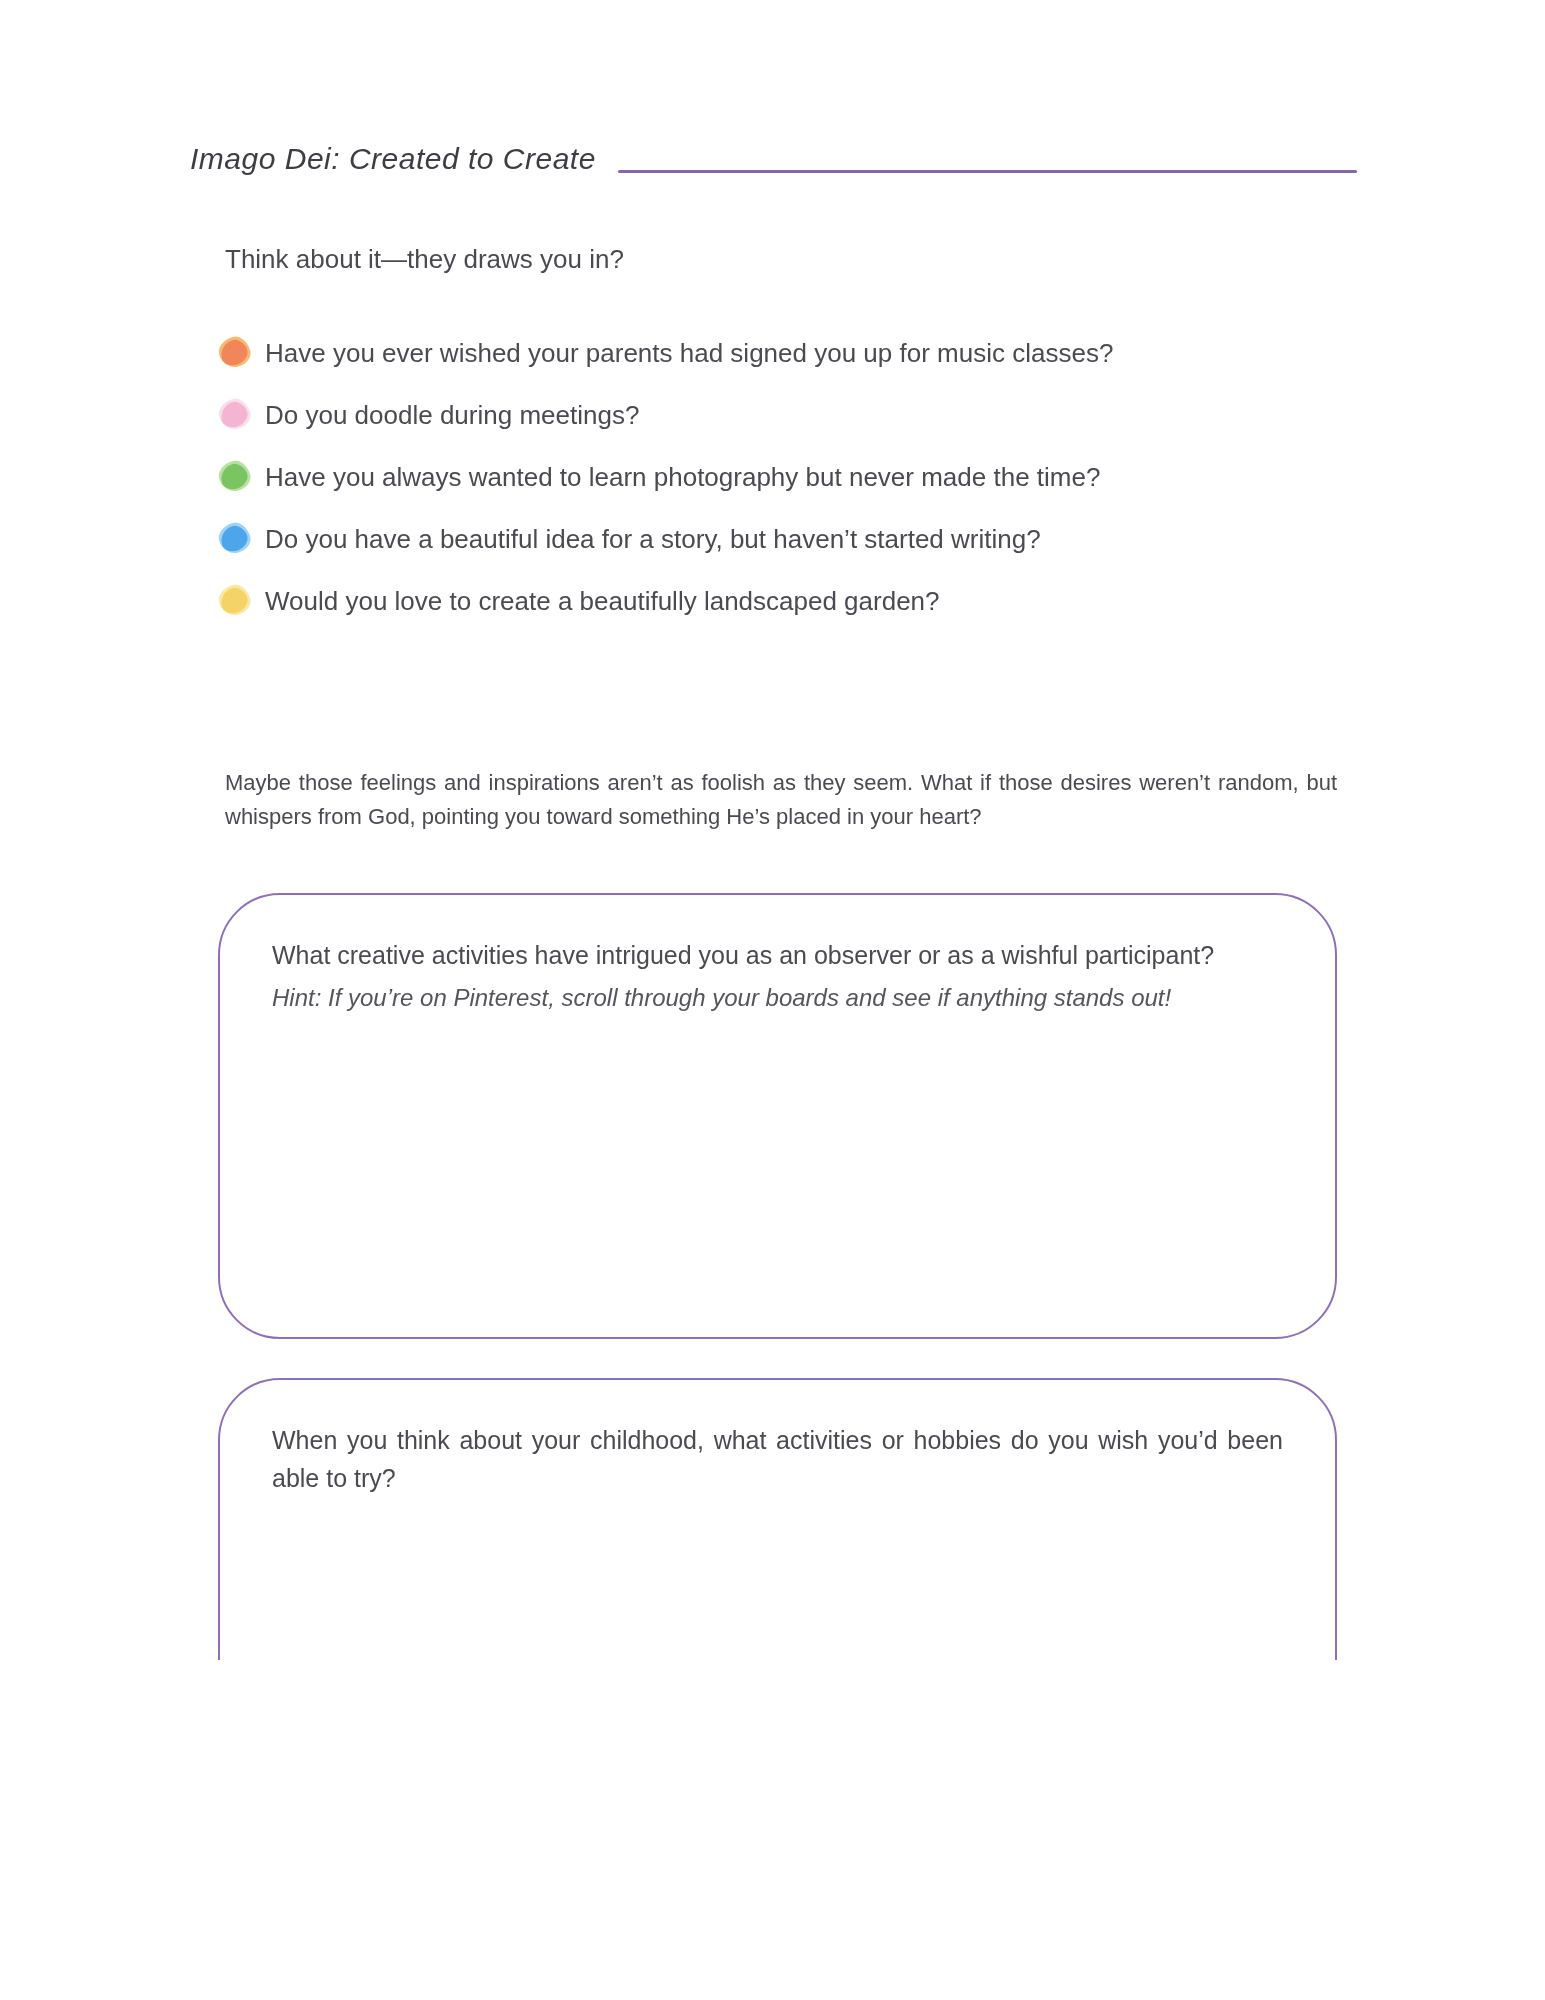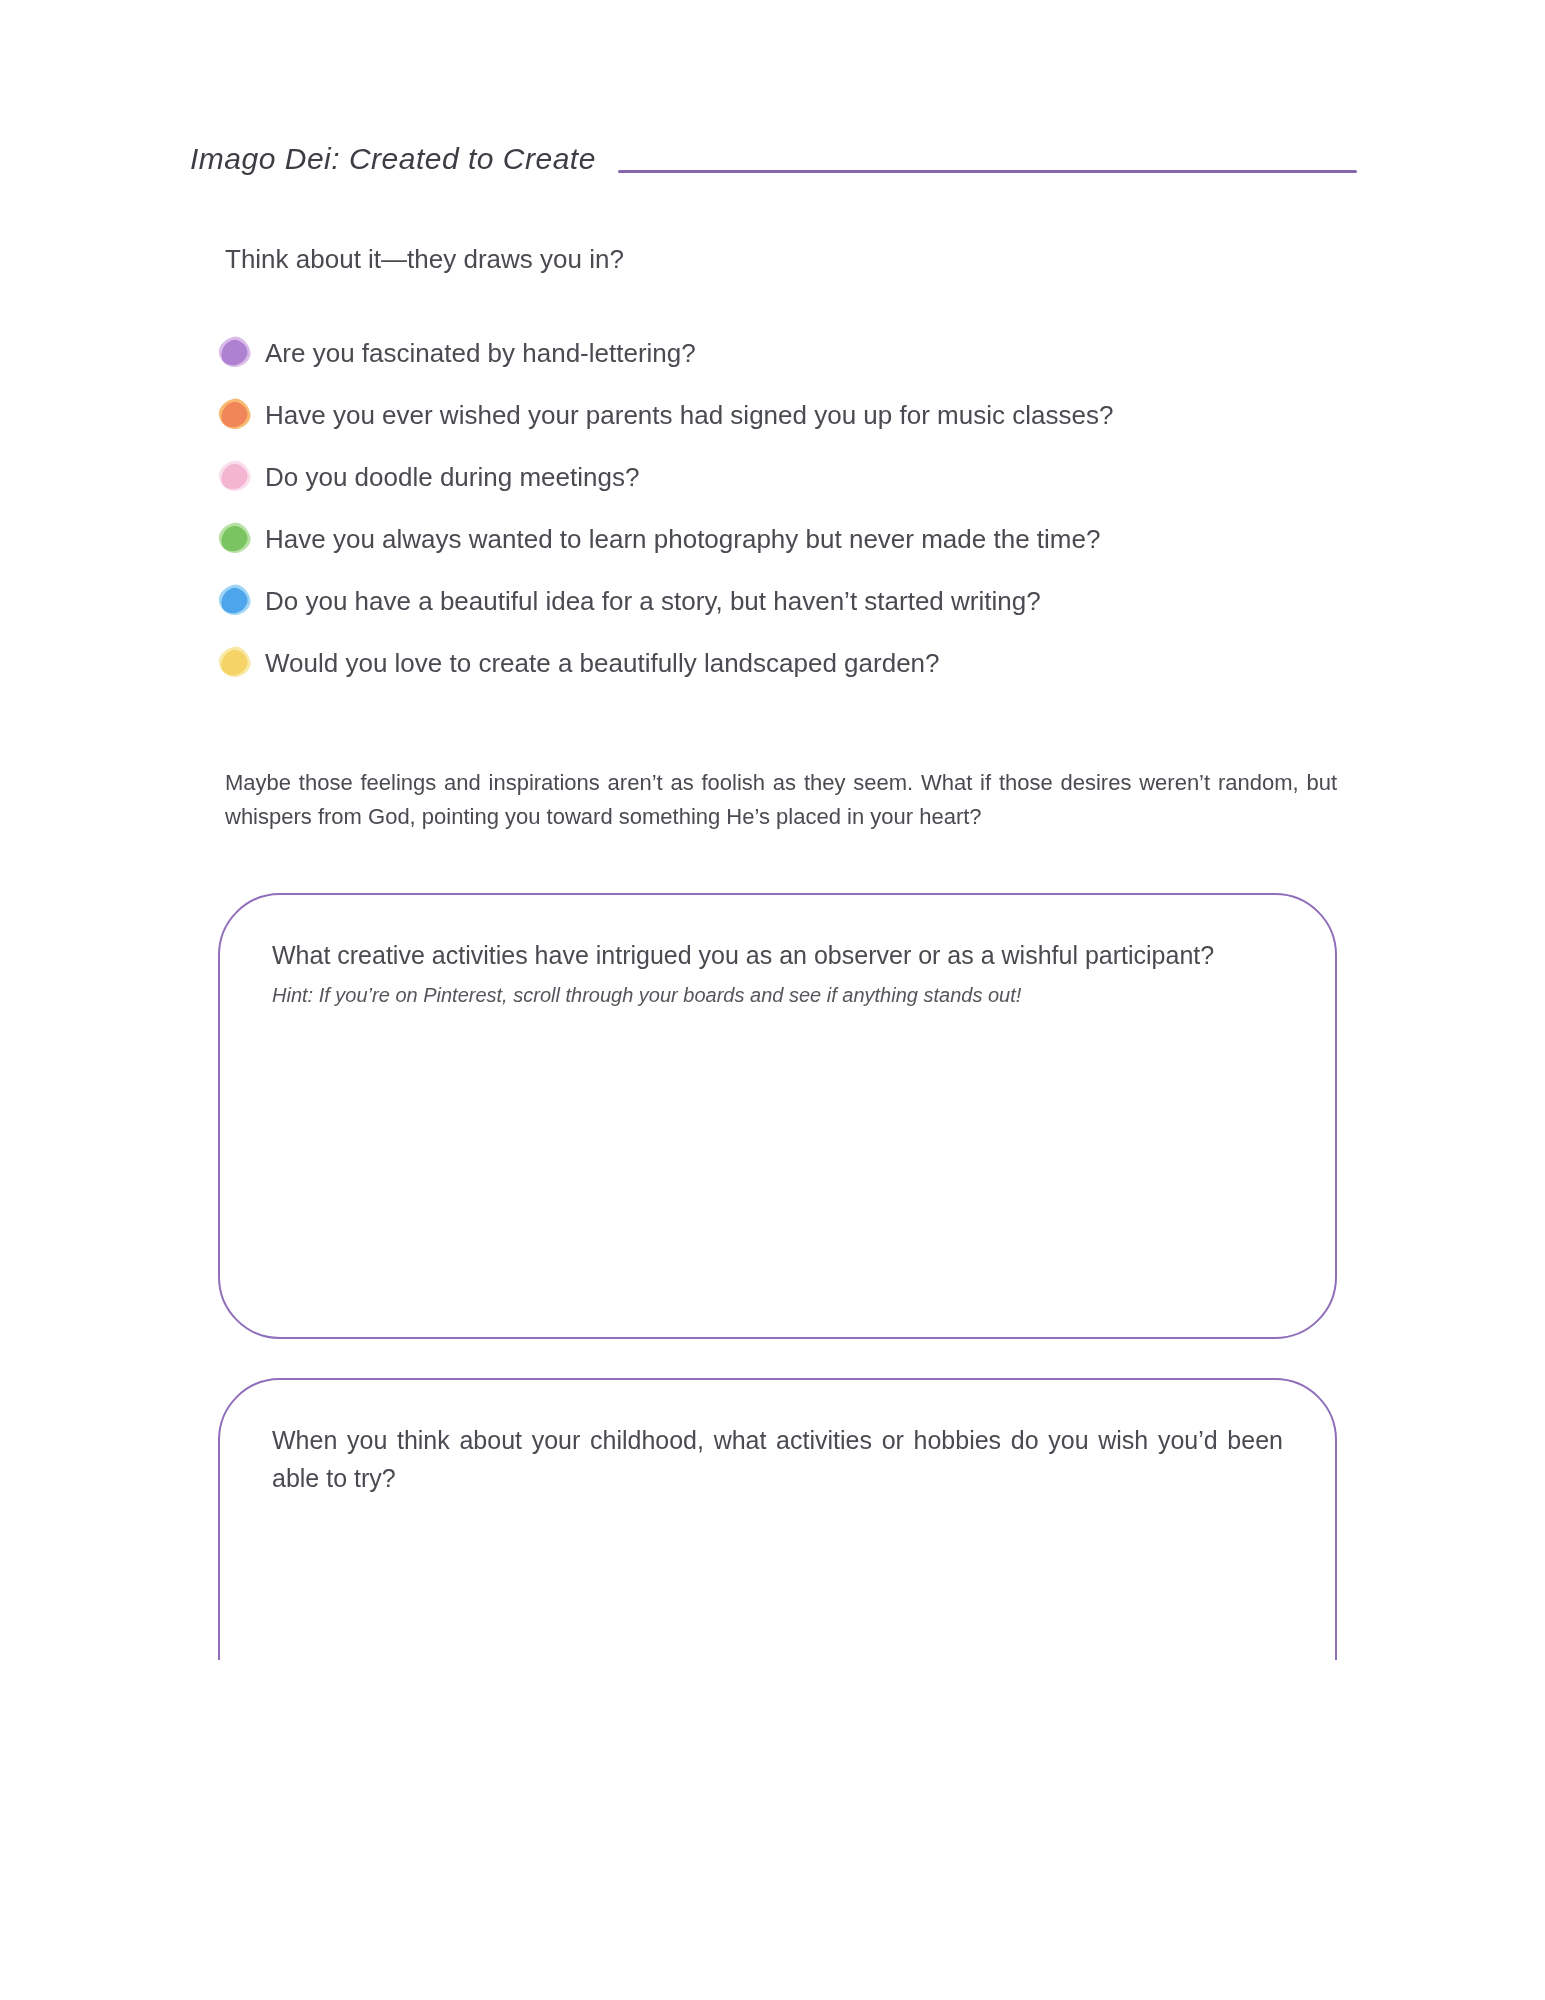--- a/index.html
+++ b/index.html
@@ -51,44 +51,40 @@
     position:absolute;left:218px;width:1119px;height:446px;
     box-sizing:border-box;
     border:2px solid var(--box-border,#8f6fba);
     border-radius:62px;
     padding:42px 52px;
   }
   .prompt-box.first{top:893px;}
   .prompt-box.second{top:1378px;}
   .q-title{font-size:25px;line-height:1.5;white-space:nowrap;}
   .q-title.wrap{white-space:normal;text-align:justify;width:100%;}
-  .q-hint{font-size:20px;font-style:italic;margin-top:9px;color:#55555c;white-space:nowrap;}
+  .q-hint{font-size:24px;font-style:italic;margin-top:9px;color:#55555c;white-space:nowrap;}
   .response-area{width:100%;height:260px;}
   
   .footer-row{position:absolute;left:218px;top:1856px;width:1119px;display:flex;align-items:center;}
   .footer-rule{flex:1;height:3px;background:var(--accent,#8566ae);border-radius:2px;}
   .page-number{font-size:32px;color:#3d3d44;line-height:1;}
 </style>
 </head>
 <body>
 
 <div class="page" style="--accent: #8566ae; --box-border: #8f6fba; --ink: #4a4a51;">
 
   <div class="header-row">
     <div class="book-title">Imago Dei: Created to Create</div>
     <div class="header-rule"></div>
   </div>
 
   <div class="intro">Think about it—they draws you in?</div>
 
   <ul class="bullet-list">
-    <li class="bullet-item">
-      <span class="blob" style="--c1: #a678cb; --c2: #cfa9e2;"></span>
-      <span class="bullet-label">Are you fascinated by hand-lettering?</span>
-    </li>
     <li class="bullet-item">
       <span class="blob" style="--c1: #ef7d55; --c2: #f6a94e;"></span>
       <span class="bullet-label">Have you ever wished your parents had signed you up for music classes?</span>
     </li>
     <li class="bullet-item">
       <span class="blob" style="--c1: #f2aecf; --c2: #f9d6e7;"></span>
       <span class="bullet-label">Do you doodle during meetings?</span>
     </li>
     <li class="bullet-item">
       <span class="blob" style="--c1: #6fbf55; --c2: #a8d98f;"></span>

